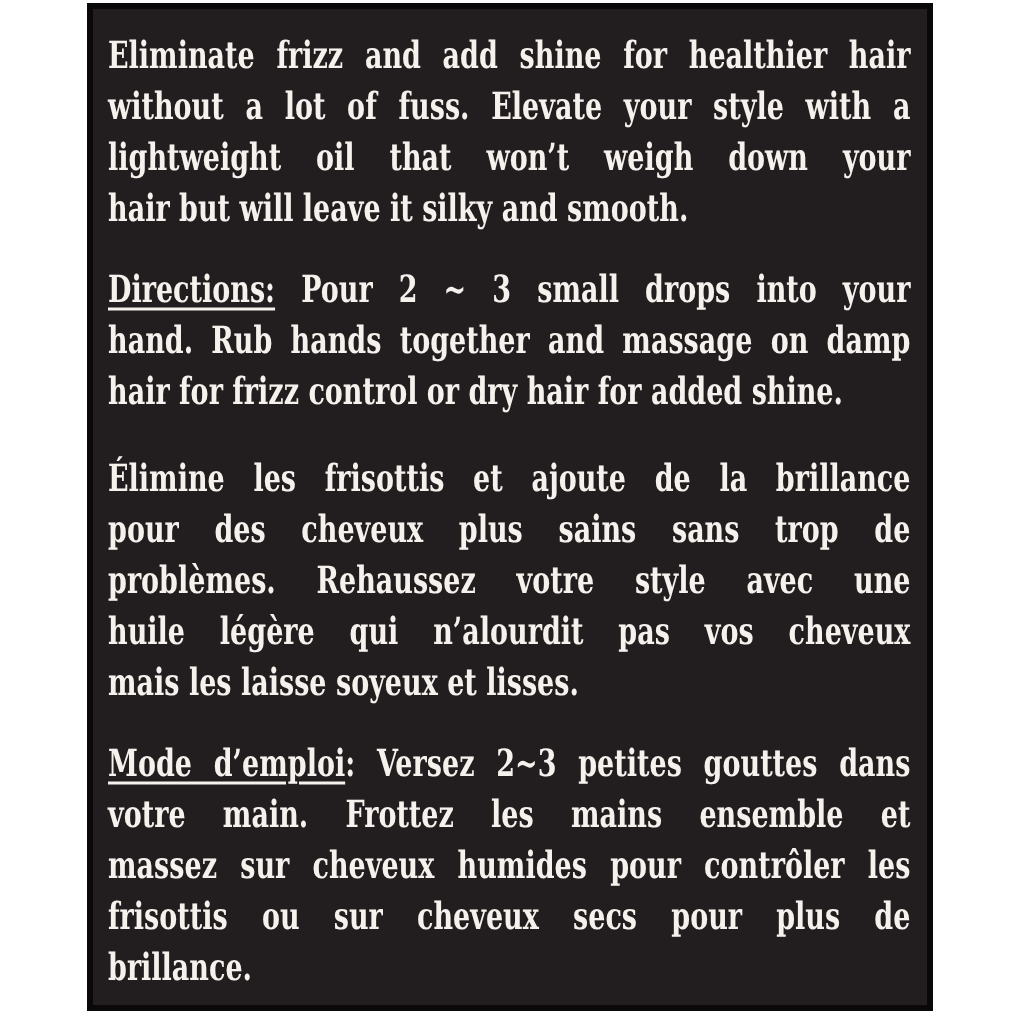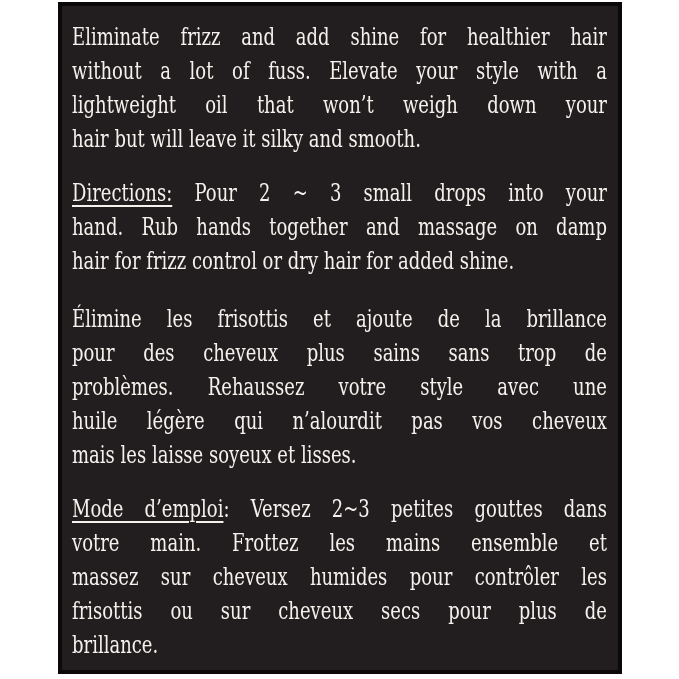--- a/index.html
+++ b/index.html
@@ -9,20 +9,21 @@
     height: 679px;
     background: #ffffff;
     overflow: hidden;
     font-family: "DejaVu Serif", serif;
   }
   .page {
     position: relative;
     width: 679px;
     height: 679px;
     background: #ffffff;
+    font-weight: bold;
   }
   .label-panel {
     position: absolute;
     left: 58px;
     top: 2px;
     width: 564px;
     height: 672px;
     box-sizing: border-box;
     background: #221e1f;
     border: 4px solid #0b0809;

